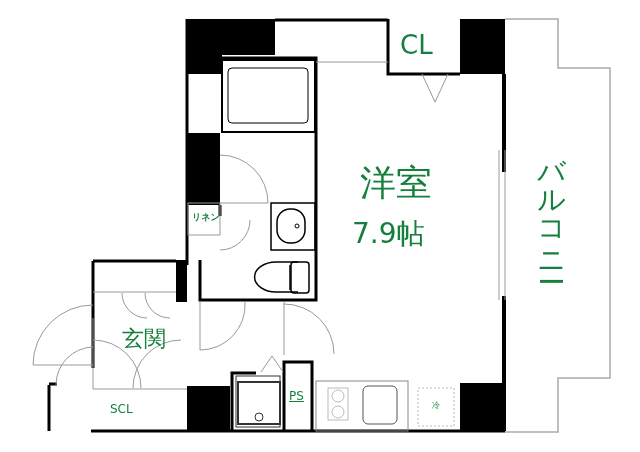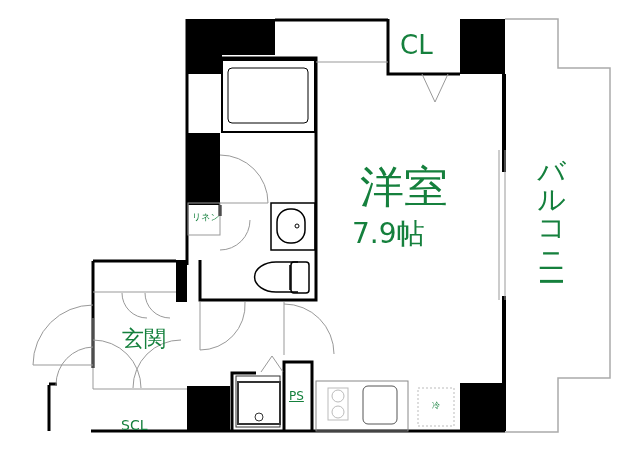--- a/index.html
+++ b/index.html
@@ -107,20 +107,20 @@
     <rect x="316" y="381" width="92" height="50"></rect>
     <rect x="328" y="388" width="20" height="32" stroke="#bbb"></rect>
     <circle cx="338" cy="396" r="6" stroke="#bbb"></circle>
     <circle cx="338" cy="412" r="6" stroke="#bbb"></circle>
     <rect x="363" y="386" width="34" height="38" rx="5" stroke="#555"></rect>
     <rect x="418" y="388" width="36" height="38" stroke="#bbb" stroke-dasharray="2,2"></rect>
   </g>
 </svg>
 
 <div class="lbl" style="left:400px;top:32px;font-size:26px;">CL</div>
-<div class="lbl" style="left:360px;top:165px;font-size:44px;">洋室</div>
+<div class="lbl" style="left:360px;top:165px;font-size:36px;">洋室</div>
 <div class="lbl" style="left:352px;top:220px;font-size:28px;">7.9帖</div>
 <div class="lbl" style="left:537px;top:140px;font-size:28px;writing-mode:vertical-rl;">バルコニー</div>
 <div class="lbl" style="left:116px;top:328px;font-size:22px;margin-left:6px;">玄関</div>
-<div class="lbl" style="left:121px;top:403px;font-size:14px;margin-top:15px;">SCL</div>
-<div class="lbl" style="left:192px;top:213px;font-size:9px;">リネン</div>
+<div class="lbl" style="left:110px;top:403px;font-size:12px;">SCL</div>
+<div class="lbl" style="left:192px;top:213px;font-size:9px;font-weight:bold;">リネン</div>
 <div class="lbl" style="left:289px;top:390px;font-size:12px;text-decoration:underline;">PS</div>
 <div class="lbl" style="left:432px;top:402px;font-size:8px;">冷</div>
 
 </body></html>

